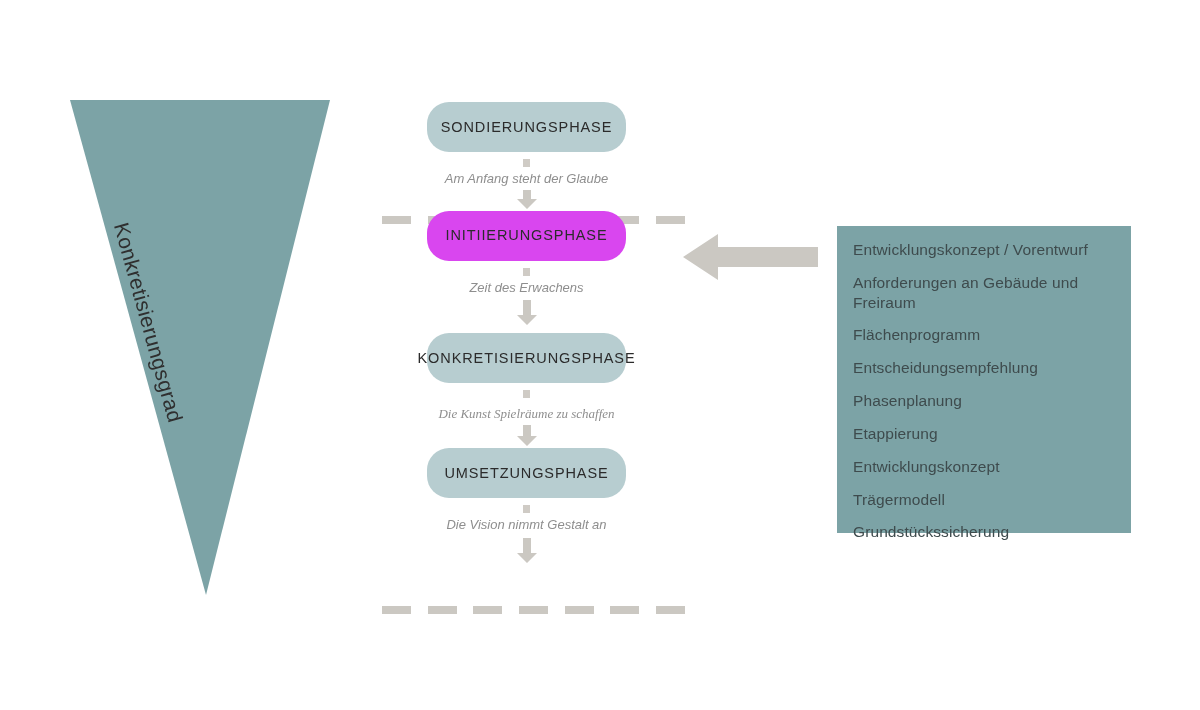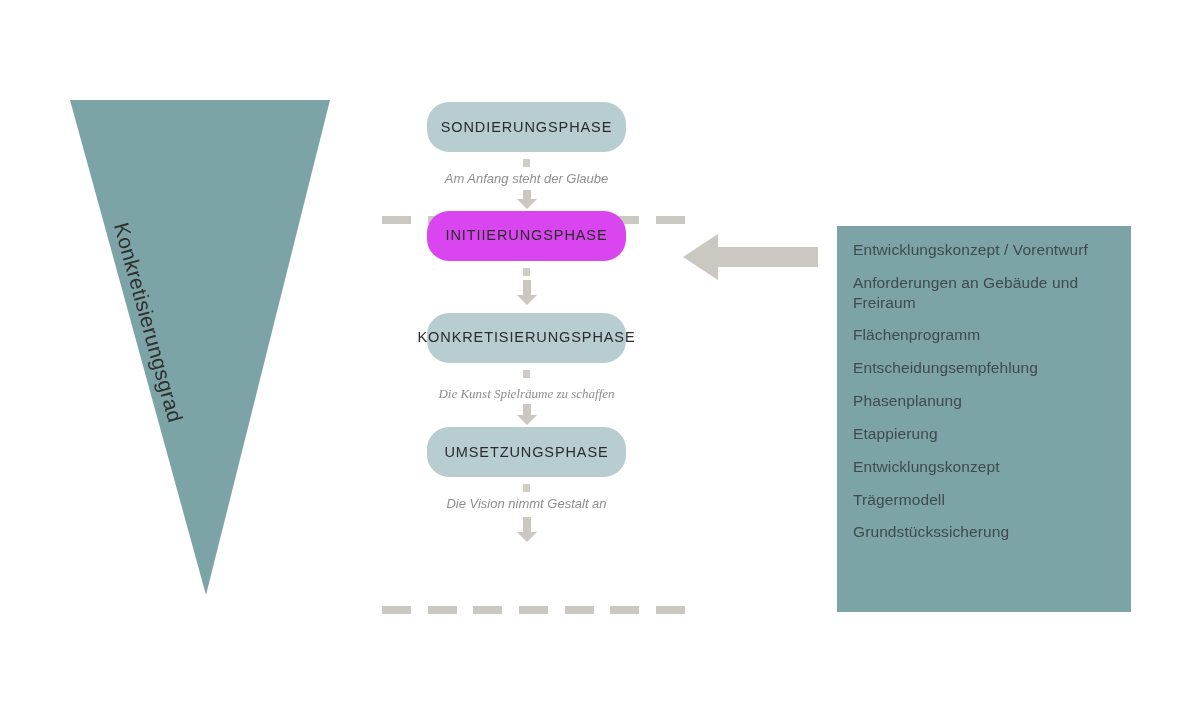--- a/index.html
+++ b/index.html
@@ -116,21 +116,21 @@
     left: 683px;
     top: 232px;
   }
 
   
   .side-panel {
     position: absolute;
     left: 837px;
     top: 226px;
     width: 294px;
-    height: 386px;
+    height: 307px;
     background: #7ca3a6;
     box-sizing: border-box;
     padding: 14px 16px 10px 16px;
   }
   .side-panel .panel-item {
     font-size: 15.5px;
     line-height: 1.28;
     color: #3e4b4d;
     margin-bottom: 13px;
     letter-spacing: 0.1px;
@@ -179,20 +179,21 @@
     <div class="caption" style="margin-top:4px;">Am Anfang steht der Glaube</div>
     <svg class="down-arrow" width="22" height="20" viewBox="0 0 22 20" style="margin-top:2px;">
       <polygon points="7,0 15,0 15,9 21,9 11,19 1,9 7,9" fill="#cbc8c2"></polygon>
     </svg>
 
     <div style="height:1px;"></div>
     <div class="phase-box dark">
       <span class="phase-label">INITIIERUNGSPHASE</span>
     </div>
     <div class="connector-dot" style="margin-top:7px;"></div>
+    <div class="caption" style="margin-top:4px;">Zeit des Erwachens</div>
     <svg class="down-arrow" width="22" height="26" viewBox="0 0 22 26" style="margin-top:4px;">
       <polygon points="7,0 15,0 15,15 21,15 11,25 1,15 7,15" fill="#cbc8c2"></polygon>
     </svg>
 
     <div style="height:7px;"></div>
     <div class="phase-box light">
       <span class="phase-label">KONKRETISIERUNGSPHASE</span>
     </div>
     <div class="connector-dot" style="margin-top:7px;"></div>
     <div class="caption" style="margin-top:8px;font-family:Liberation Serif, serif;">Die Kunst Spielräume zu schaffen</div>

